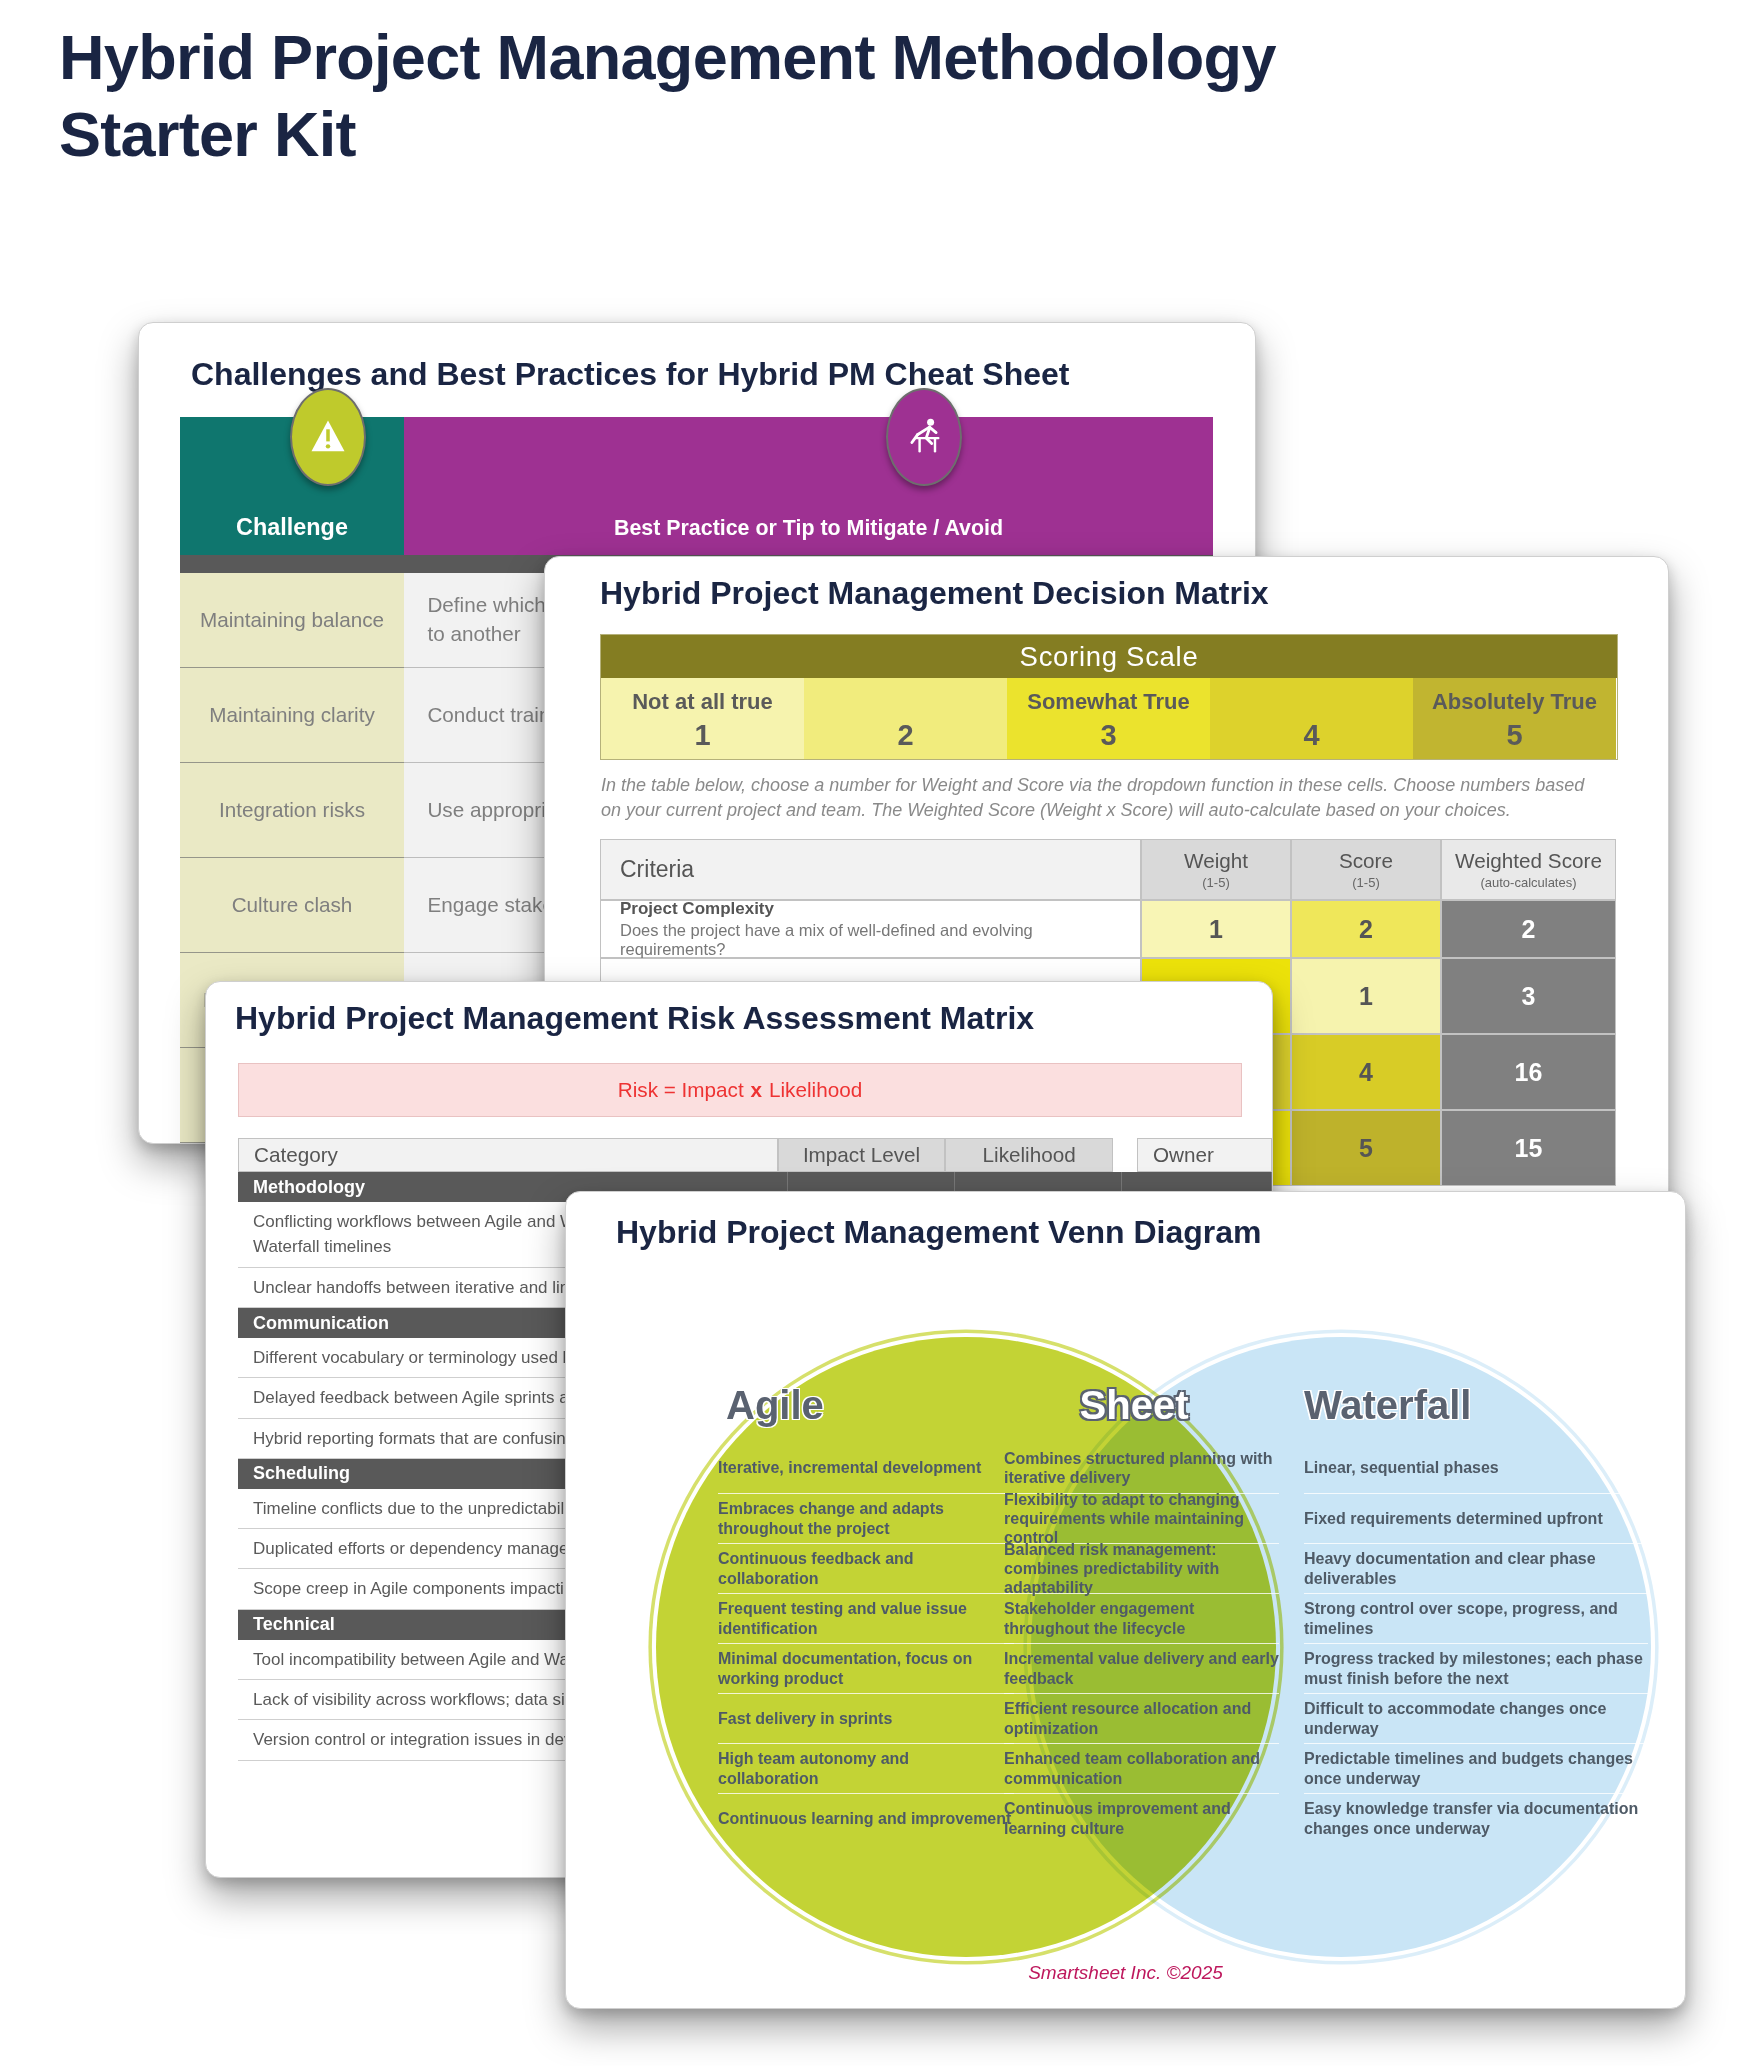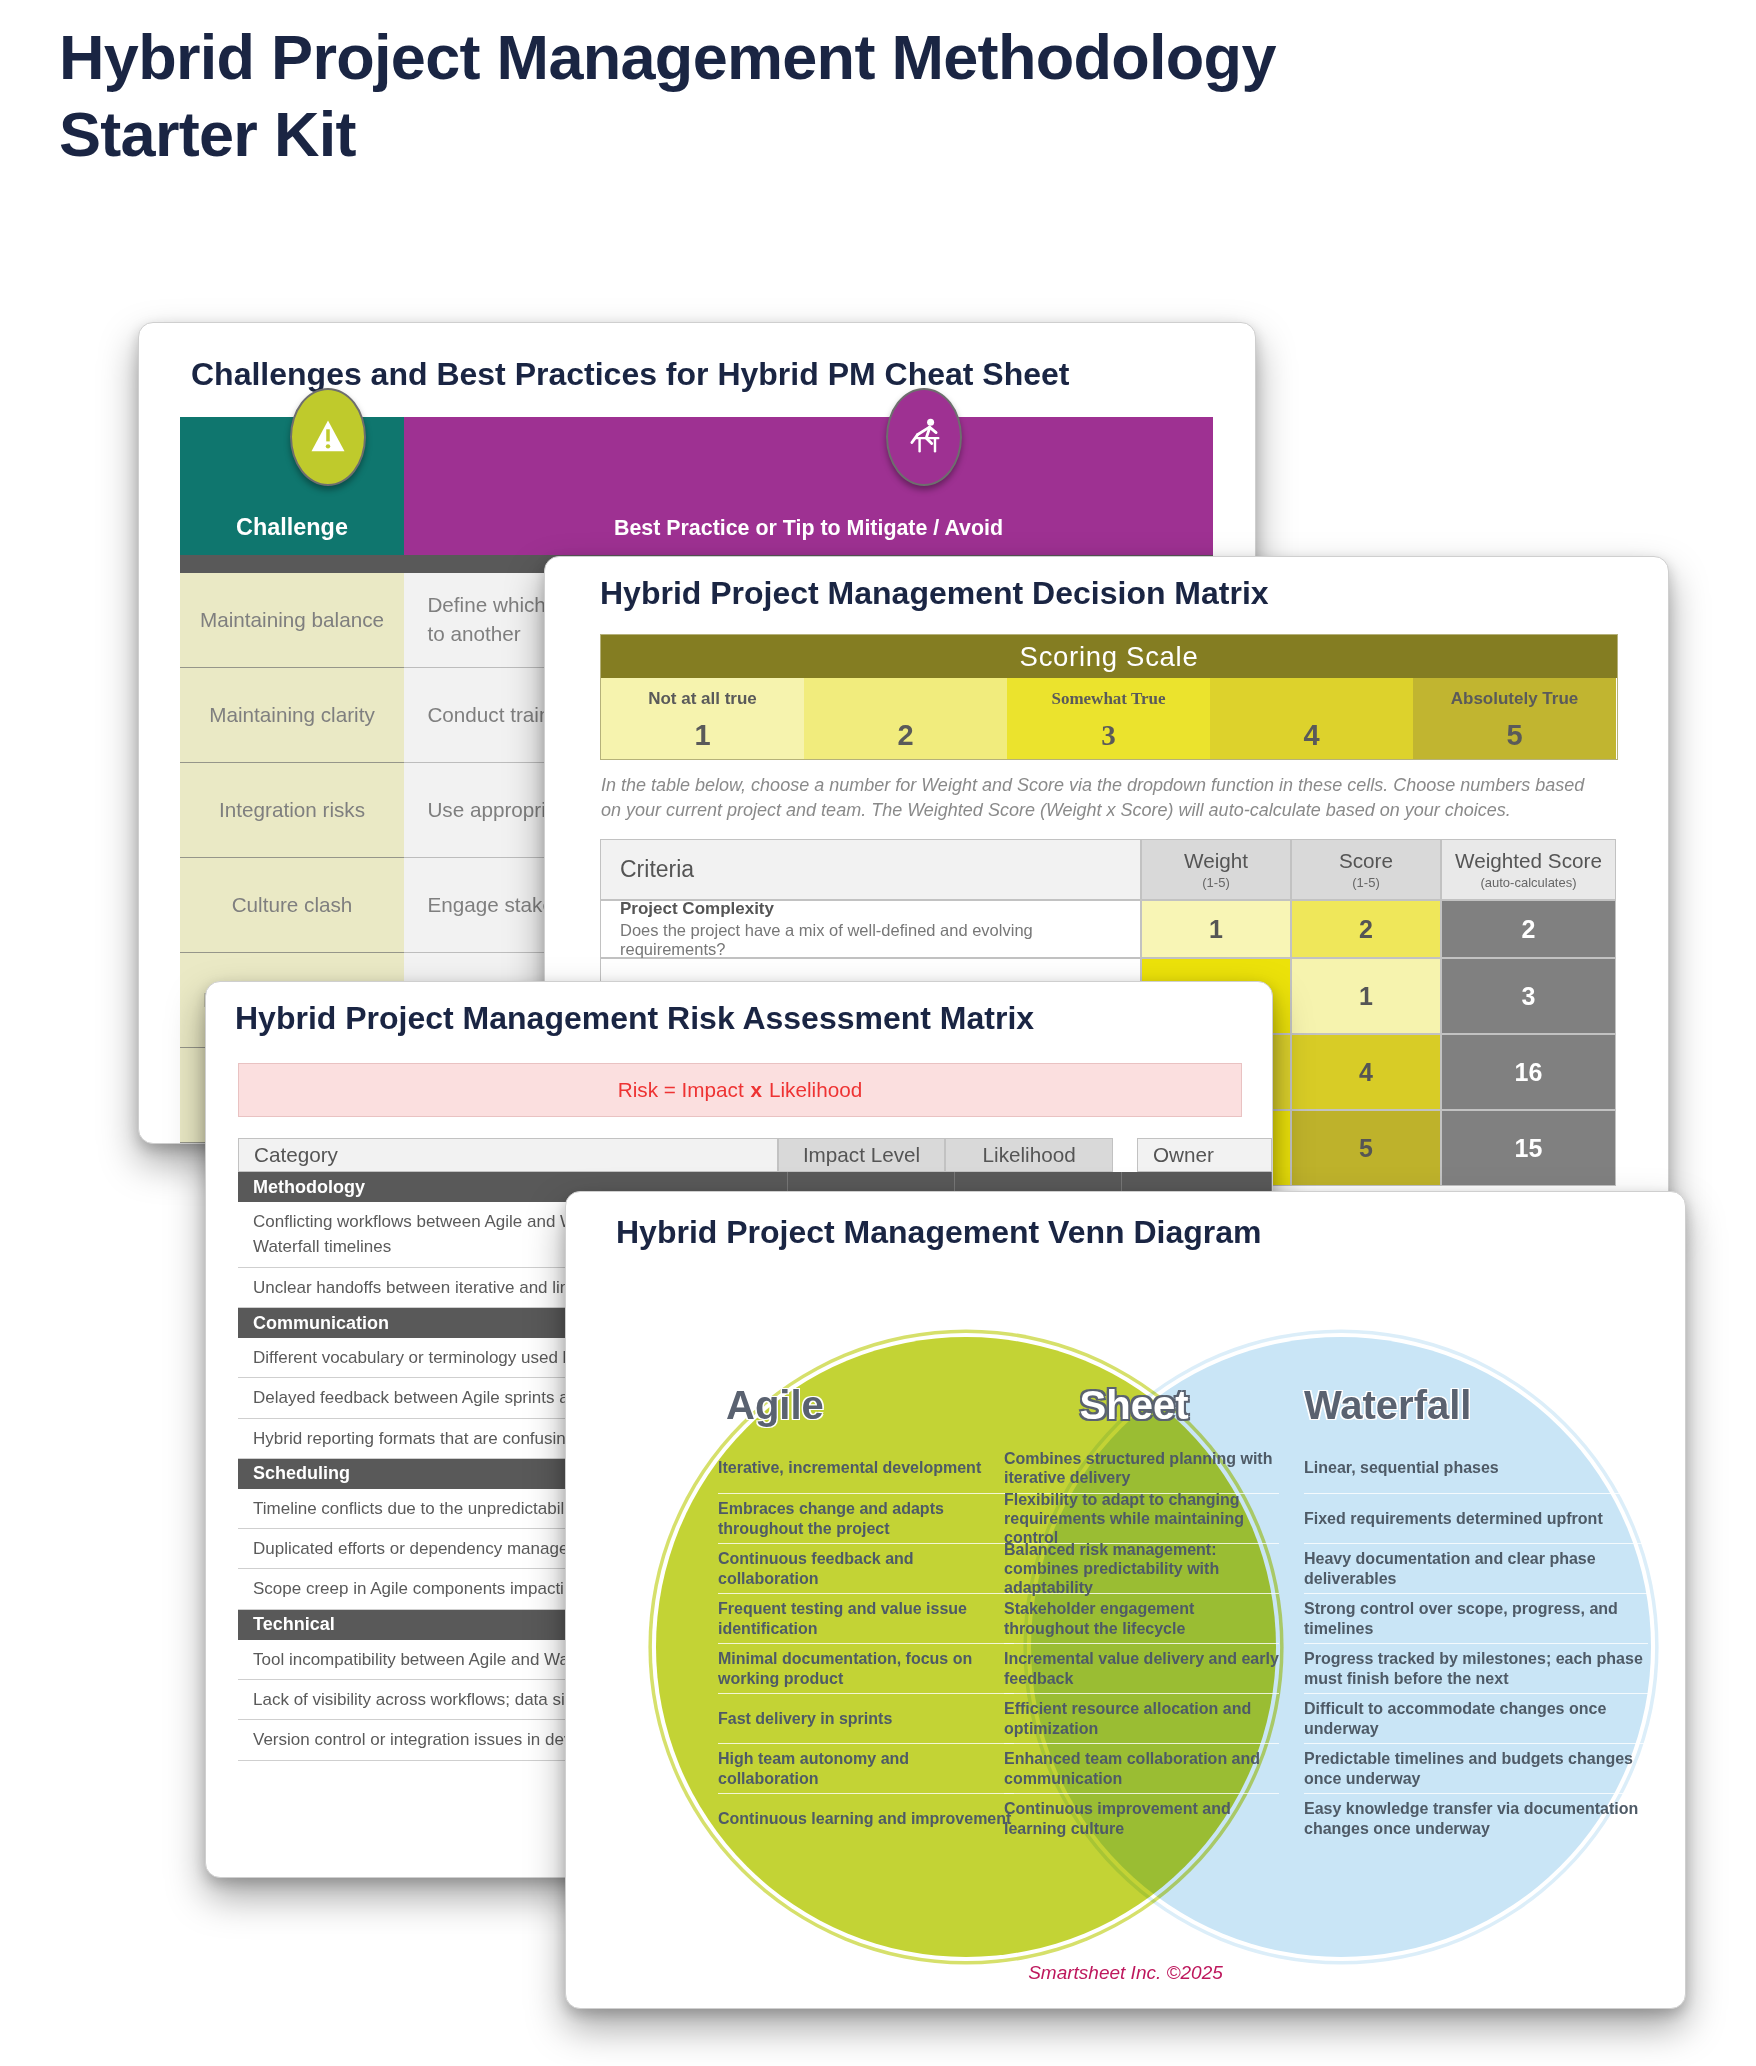--- a/index.html
+++ b/index.html
@@ -37,21 +37,21 @@
 
   
   #card-dm{left:544px;top:556px;width:1123px;height:656px;z-index:2;}
   #card-dm .card-title{position:absolute;left:55px;top:18px;}
   .scale{position:absolute;left:55px;top:77px;width:1016px;border:0.7px solid #b5b17a;}
   .scale-header{height:43px;background:#847d22;color:#fff;font-size:27.5px;
     display:flex;align-items:center;justify-content:center;letter-spacing:0.7px;}
   .scale-cells{display:flex;height:81px;}
   .scale-cell{width:203px;display:flex;flex-direction:column;justify-content:space-between;
     padding:11px 0 6.9px 0;box-sizing:border-box;}
-  .scale-cell .slabel{font-size:17px;font-weight:700;color:#5a5a5a;text-align:center;min-height:19px;}
+  .scale-cell .slabel{font-size:22px;font-weight:700;color:#5a5a5a;text-align:center;min-height:19px;}
   .scale-cell .snum{font-size:29px;font-weight:700;color:#5a5a5a;text-align:center;}
   .dm-instructions{position:absolute;left:56px;top:216px;width:1006px;font-style:italic;
     font-size:18px;color:#8a8a8a;line-height:1.38;}
   .dm-table{position:absolute;left:55px;top:282px;width:1016px;border-collapse:collapse;}
   .dm-header{display:flex;height:61px;}
   .dm-header .dh{box-sizing:border-box;border:0.7px solid #c2c2c2;display:flex;flex-direction:column;
     justify-content:center;align-items:center;color:#555;}
   .dh.criteria{width:541px;background:#f2f2f2;align-items:flex-start;padding-left:19px;font-size:23px;}
   .dh.weight,.dh.score{width:150px;background:#d9d9d9;font-size:20.7px;}
   .dh.weighted{width:175px;background:#e9e9e9;font-size:20.7px;}
@@ -201,21 +201,21 @@
       <div class="scale-header">Scoring Scale</div>
       <div class="scale-cells">
         <div class="scale-cell" style="background: rgb(246, 243, 174);">
           <div class="slabel">Not at all true</div>
           <div class="snum">1</div>
         </div>
         <div class="scale-cell" style="background: rgb(241, 236, 125);">
           <div class="slabel"></div>
           <div class="snum">2</div>
         </div>
-        <div class="scale-cell" style="background: rgb(235, 227, 45); font-family: Liberation Serif, serif;">
+        <div class="scale-cell" style="background: rgb(235, 227, 45);">
           <div class="slabel">Somewhat True</div>
           <div class="snum">3</div>
         </div>
         <div class="scale-cell" style="background: rgb(221, 210, 44);">
           <div class="slabel"></div>
           <div class="snum">4</div>
         </div>
         <div class="scale-cell" style="background: rgb(193, 181, 48);">
           <div class="slabel">Absolutely True</div>
           <div class="snum">5</div>

